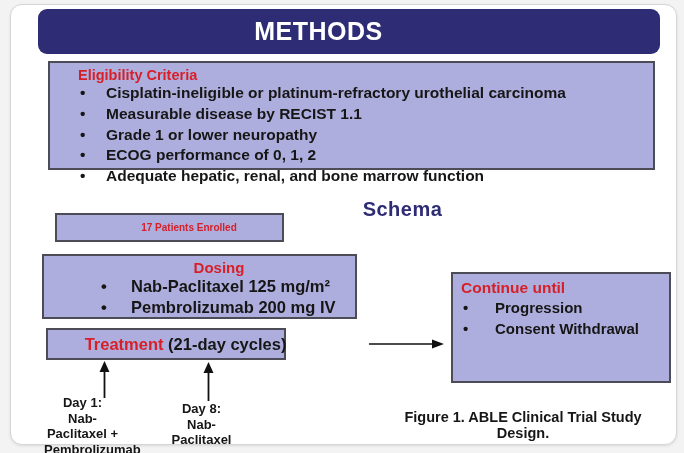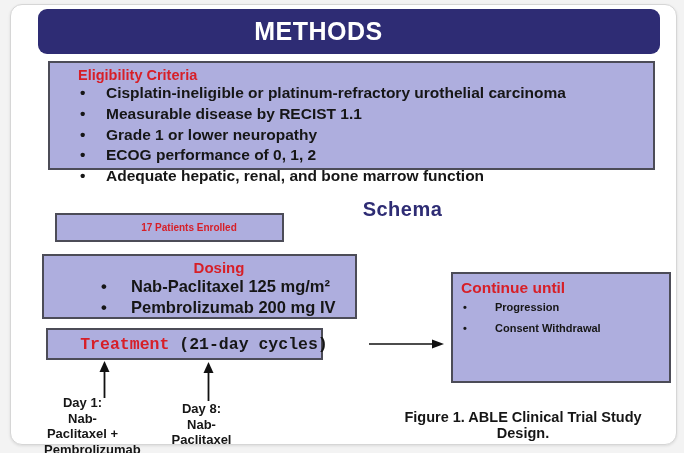--- a/index.html
+++ b/index.html
@@ -50,30 +50,30 @@
     font-size:10px;
   }
   .dosing { left:42px; top:254px; width:315px; height:65px; padding-top:3px; }
   .dosing-title { text-align:center; font-size:15px; }
   .dosing li {
     position:relative; padding-left:48px;
     font-size:16.5px; line-height:21px;
   }
   .dosing li::before { content:"\2022"; position:absolute; left:18px; }
   .treatment {
-    left:46px; top:328px; width:277px; height:32px;
+    left:46px; top:328px; width:240px; height:32px;
     display:flex; align-items:center; justify-content:center;
-    font-size:16.5px; white-space:pre;font-family:Liberation Mono, monospace;
+    font-size:16.5px; white-space:pre;
   }
   .arrow-right { left:330px; top:337px; }
   .continue { left:415px; top:272px; width:220px; height:111px; padding:5px 8px 0 8px;margin-left:36px; }
   .continue-title { font-size:15.5px; }
   .continue li {
     position:relative; padding-left:34px;
-    font-size:11px; line-height:21px;
+    font-size:15px; line-height:21px;
   }
   .continue li::before { content:"\2022"; position:absolute; left:2px; }
   .up1 { left:59px; top:361px; }
   .up2 { left:163px; top:362px; }
   .day-label { text-align:center; font-size:13px; line-height:15.5px; }
   .day1 { left:5px;  top:395px; width:116px; }
   .day8 { left:126px; top:401px; width:112px; }
   .caption { left:340px; top:409px; width:327px; text-align:center; font-size:14.5px; }
   svg { display:block; }
 </style>

